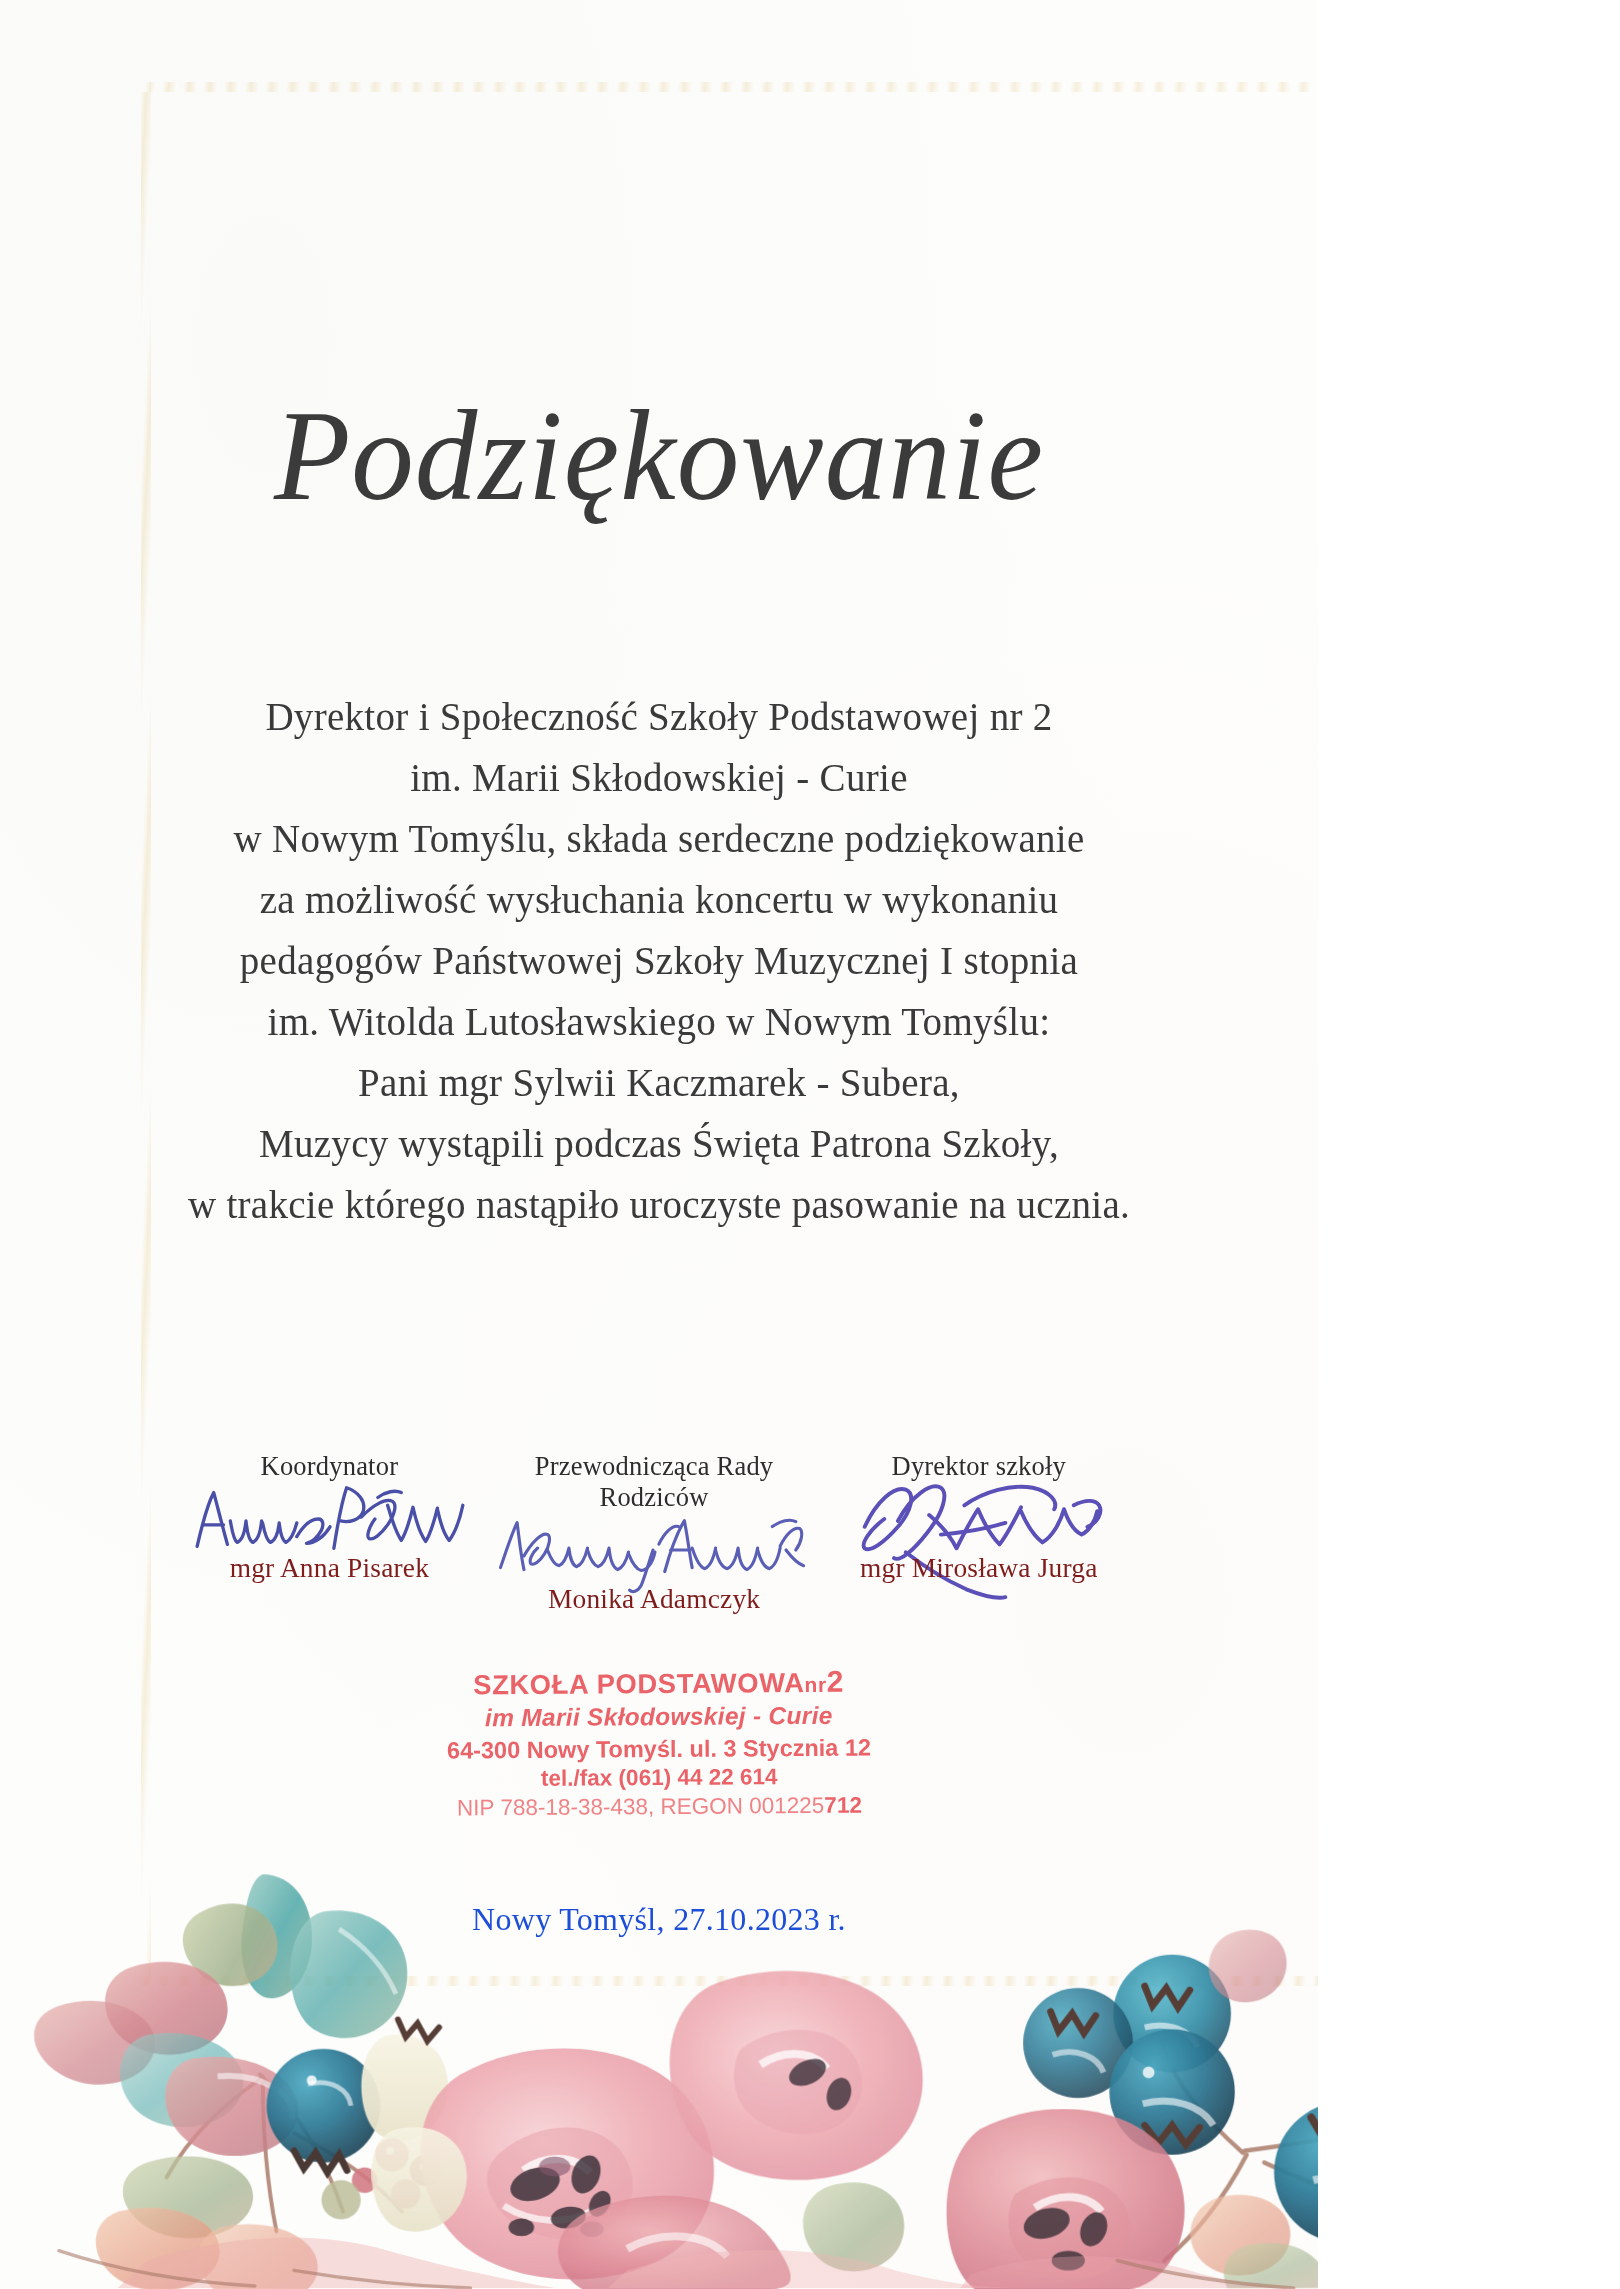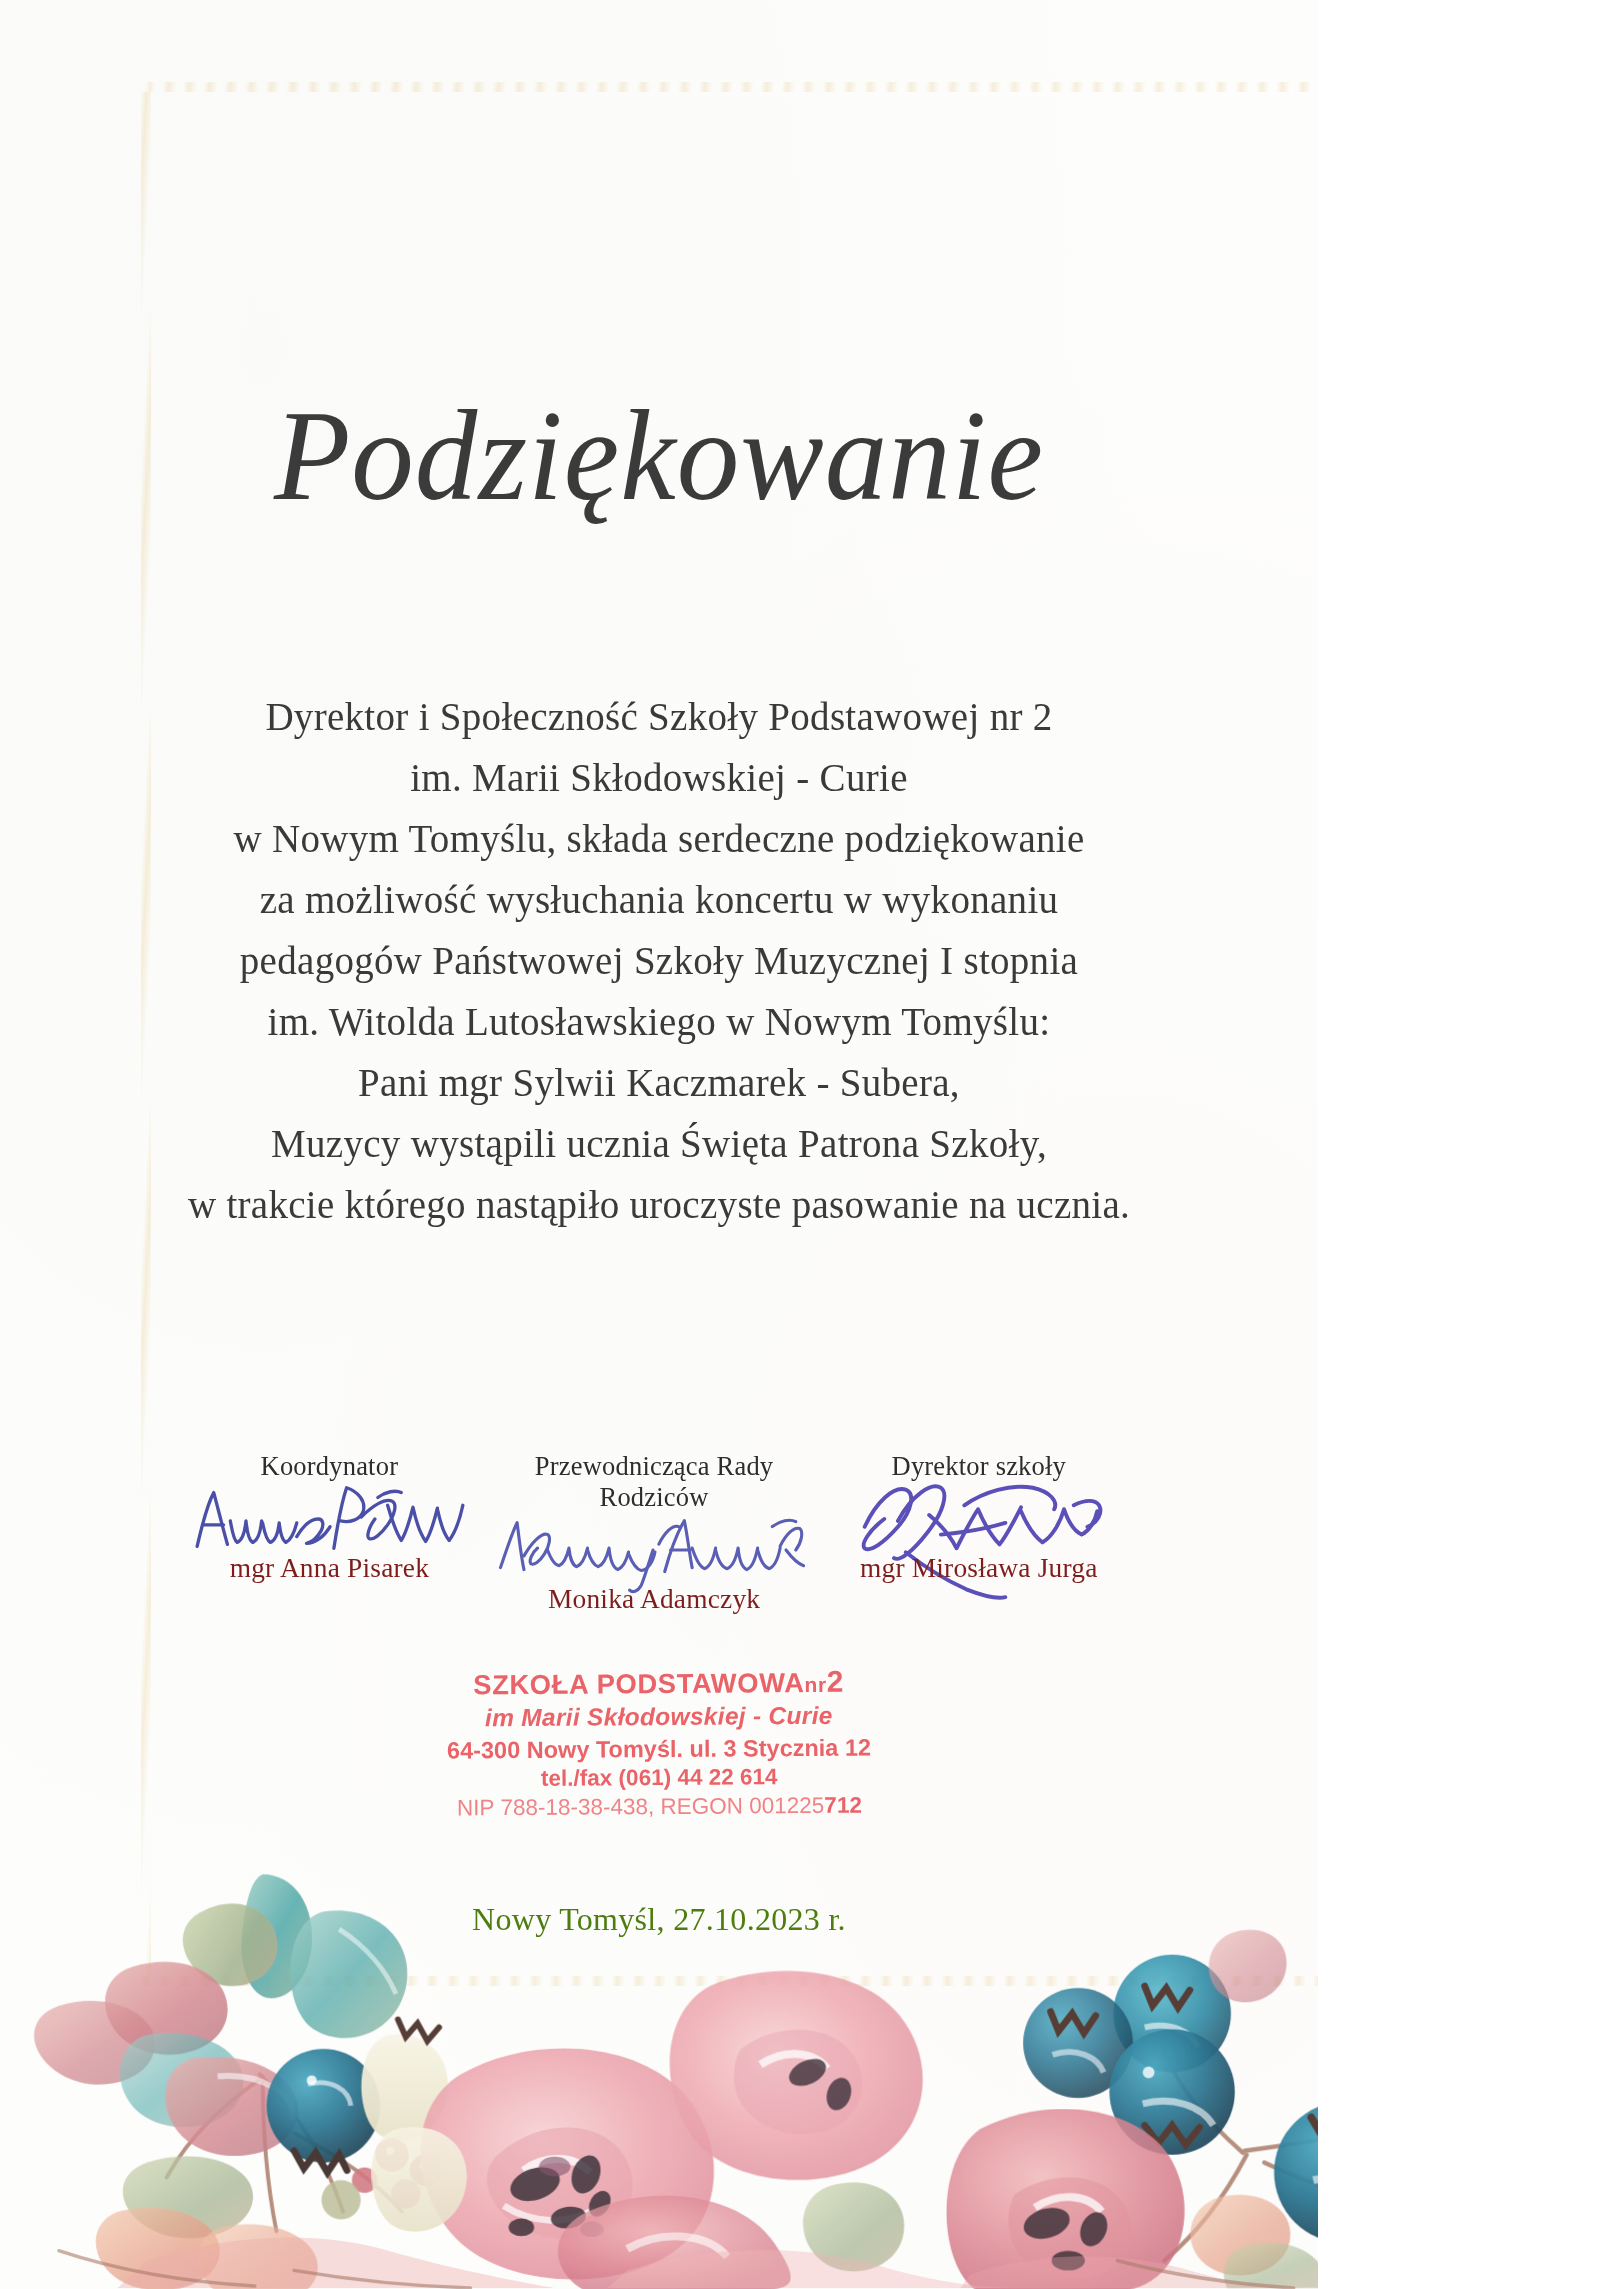--- a/index.html
+++ b/index.html
@@ -180,21 +180,21 @@
 
   
   .date-line {
     position: absolute;
     left: 0;
     right: 0;
     top: 1901px;
     text-align: center;
     font-family: "Liberation Serif", serif;
     font-size: 32px;
-    color: #4d7c0f;
+    color: #1d4ed8;
     letter-spacing: 0.3px;
     z-index: 5;
   }
 
   
   .floral {
     position: absolute;
     left: 0;
     bottom: 0;
     width: 1620px;
@@ -215,21 +215,21 @@
   <div class="title">Podziękowanie</div>
 
   <div class="body-text">
     <span class="ln">Dyrektor i Społeczność Szkoły Podstawowej nr 2</span>
     <span class="ln">im. Marii Skłodowskiej - Curie</span>
     <span class="ln">w Nowym Tomyślu, składa serdeczne podziękowanie</span>
     <span class="ln">za możliwość wysłuchania koncertu w wykonaniu</span>
     <span class="ln">pedagogów Państwowej Szkoły Muzycznej I stopnia</span>
     <span class="ln">im. Witolda Lutosławskiego w Nowym Tomyślu:</span>
     <span class="ln">Pani mgr Sylwii Kaczmarek - Subera,</span>
-    <span class="ln">Muzycy wystąpili ucznia Święta Patrona Szkoły,</span>
+    <span class="ln">Muzycy wystąpili podczas Święta Patrona Szkoły,</span>
     <span class="ln">w trakcie którego nastąpiło uroczyste pasowanie na ucznia.</span>
   </div>
 
   <div class="sig-row">
 
     <div class="sig-block">
       <div class="sig-role">Koordynator</div>
       <div class="sig-graphic">
         <svg width="284" height="84" viewBox="0 0 290 86">
           <g fill="none" stroke="#4a4fa8" stroke-width="3.4" stroke-linecap="round" stroke-linejoin="round">

